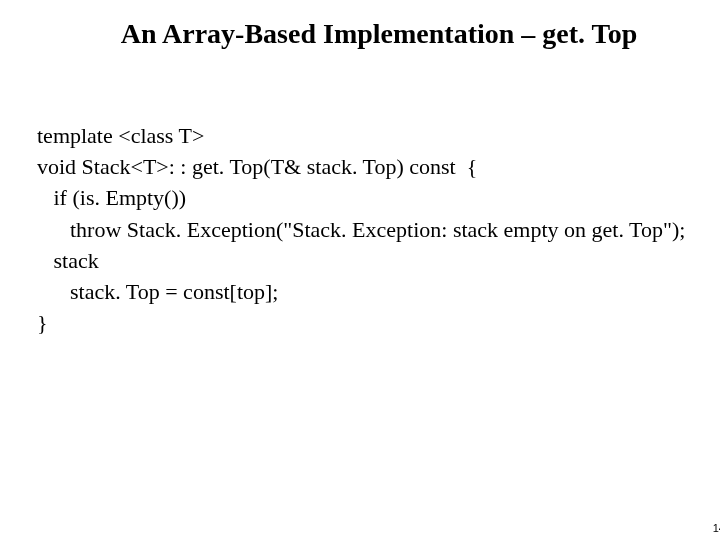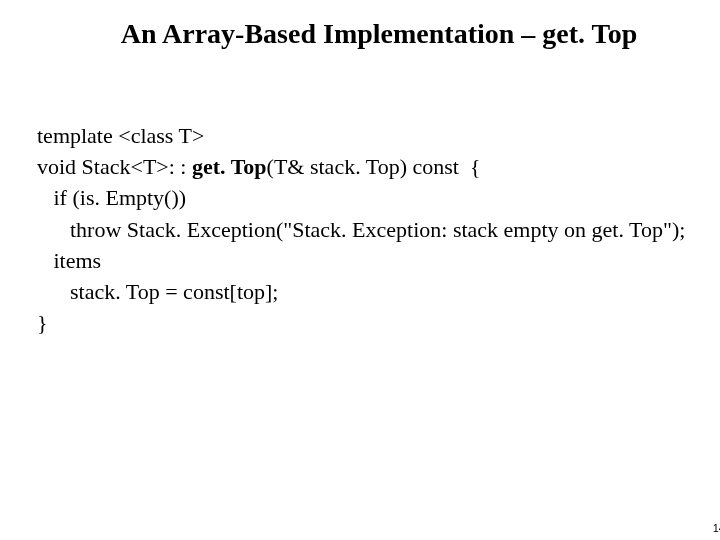--- a/index.html
+++ b/index.html
@@ -31,21 +31,21 @@
   .code-block {
     position: absolute;
     top: 120px;
     left: 18px;
     width: 684px;
     font-size: 22px;
     line-height: 1.42;
     white-space: pre;
   }
   .code-block .bold {
-    font-weight: bold;
+    font-weight: normal;
   }
   .page-num {
     position: absolute;
     right: 14px;
     bottom: 6px;
     font-size: 11px;
     font-family: Liberation Sans, sans-serif;
     color: #000;
   }
 </style>
@@ -53,19 +53,19 @@
 <body>
 
 <div class="slide">
 
   <div class="title">An Array-Based Implementation – get. Top</div>
 
   <div class="code-block"><span>template &lt;class T&gt;</span>
 <span>void Stack&lt;T&gt;: : </span><span class="bold">get. Top</span><span>(T&amp; stack. Top) const  {</span>
 <span>   if (is. Empty())</span>
 <span>      throw Stack. Exception("Stack. Exception: stack empty on get. Top");</span>
-<span>   items</span>
+<span>   stack</span>
 <span>      stack. Top = const[top];</span>
 <span>}</span></div>
 
   <div class="page-num">14</div>
 
 </div>
 
 </body></html>

